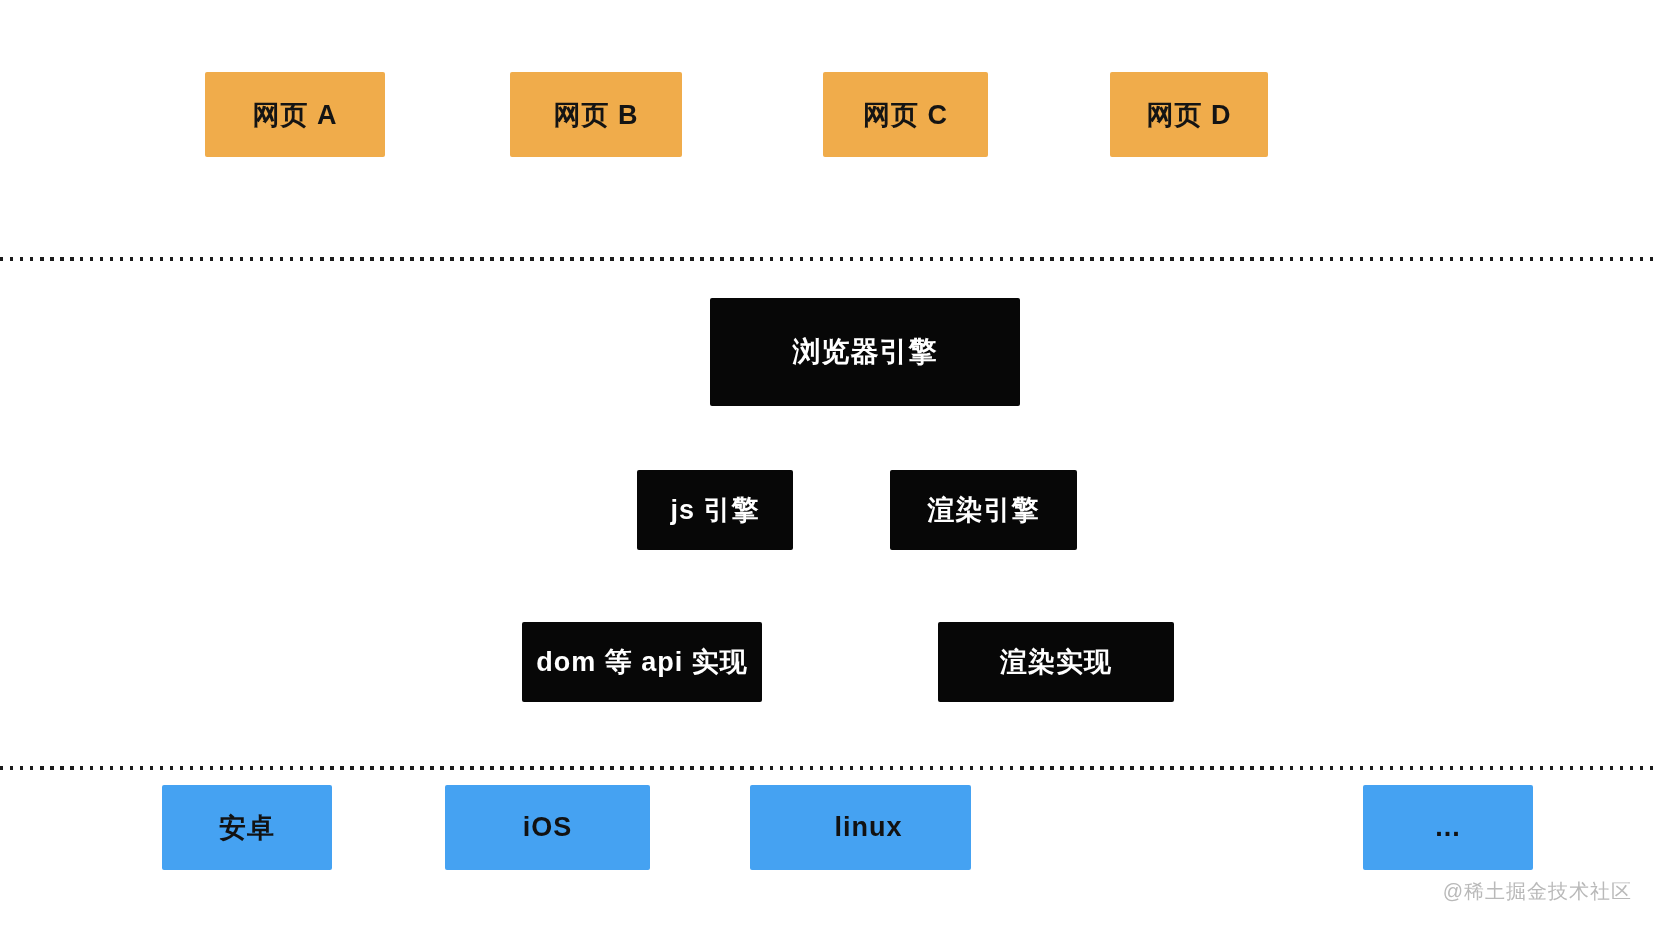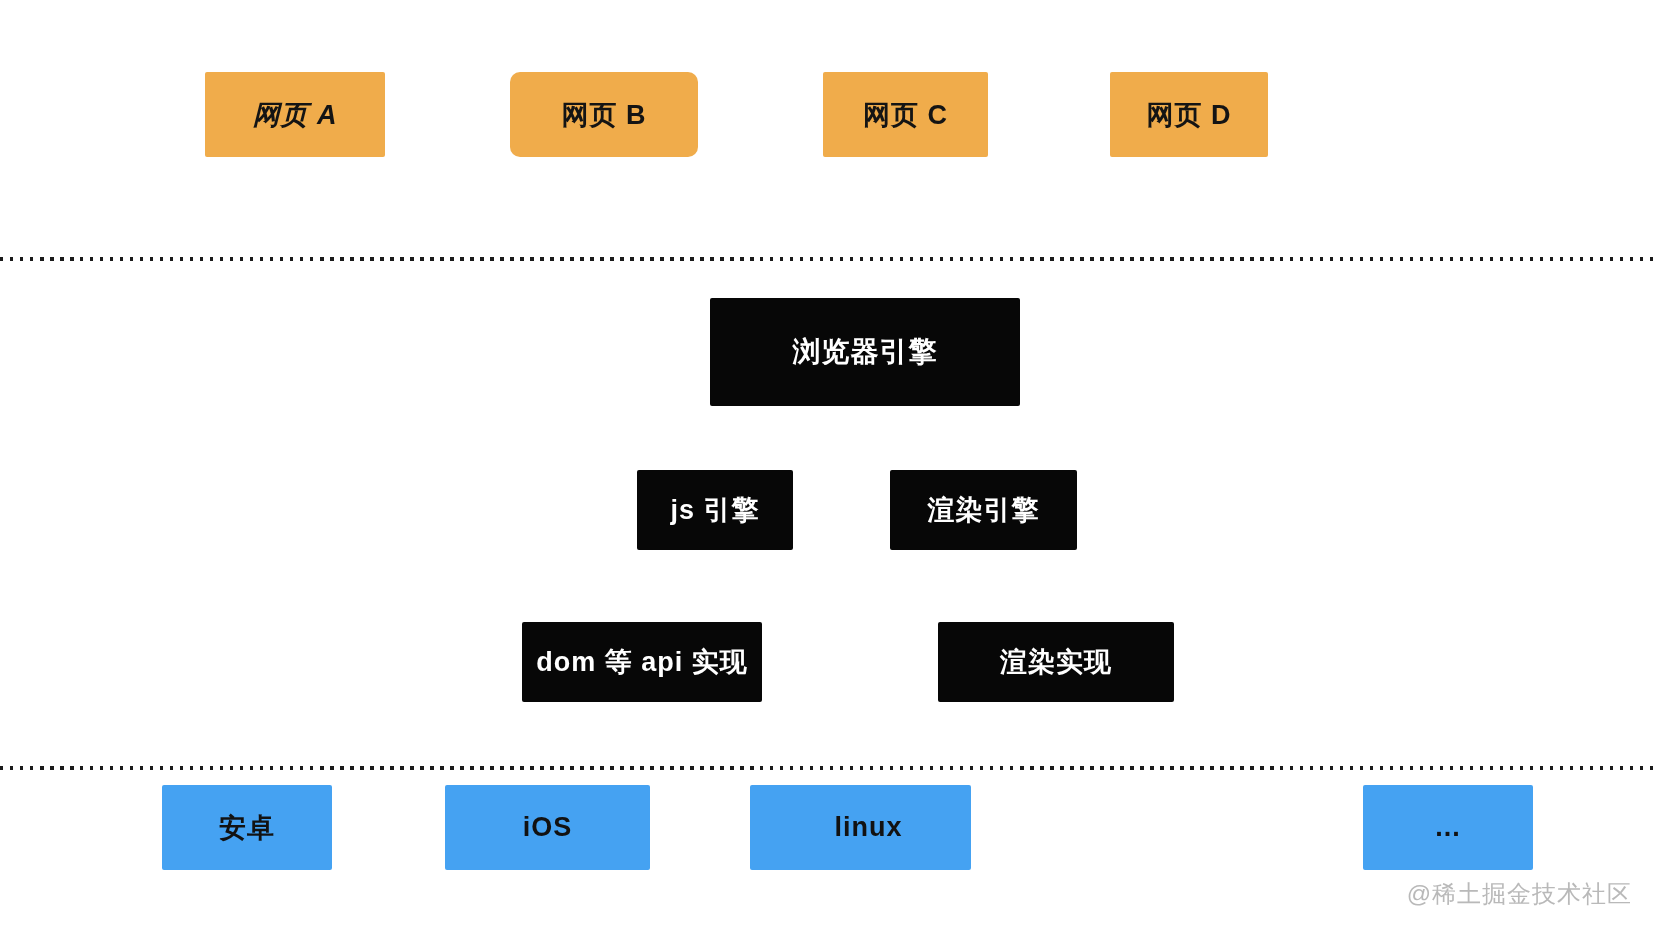--- a/index.html
+++ b/index.html
@@ -46,33 +46,33 @@
     background-image: repeating-linear-gradient(
       90deg,
       #1a1a1a 0px, #1a1a1a 3.5px,
       transparent 3.5px, transparent 10px
     );
   }
   .watermark {
     position: absolute;
     right: 24px;
     top: 878px;
-    font-size: 24px;
+    font-size: 20px;
     font-weight: 400;
     color: #b9b9b9;
     letter-spacing: 1px;
   }
 </style>
 </head>
 <body>
 
 <div id="stage">
 
-  <div class="box orange" style="left:205px; top:72px; width:180px; height:85px;font-style:italic;">网页 A</div>
-  <div class="box orange" style="left:510px; top:72px; width:188px; height:85px;border-radius:10px;">网页 B</div>
+  <div class="box orange" style="left:205px; top:72px; width:180px; height:85px;">网页 A</div>
+  <div class="box orange" style="left:510px; top:72px; width:172px; height:85px;">网页 B</div>
   <div class="box orange" style="left:823px; top:72px; width:165px; height:85px;">网页 C</div>
   <div class="box orange" style="left:1110px; top:72px; width:158px; height:85px;">网页 D</div>
 
   <div class="dotted-line" style="top:257px;"></div>
 
   <div class="box black" style="left:710px; top:298px; width:310px; height:108px; font-size:28px;">浏览器引擎</div>
 
   <div class="box black" style="left:637px; top:470px; width:156px; height:80px;">js 引擎</div>
   <div class="box black" style="left:890px; top:470px; width:187px; height:80px;">渲染引擎</div>
 

